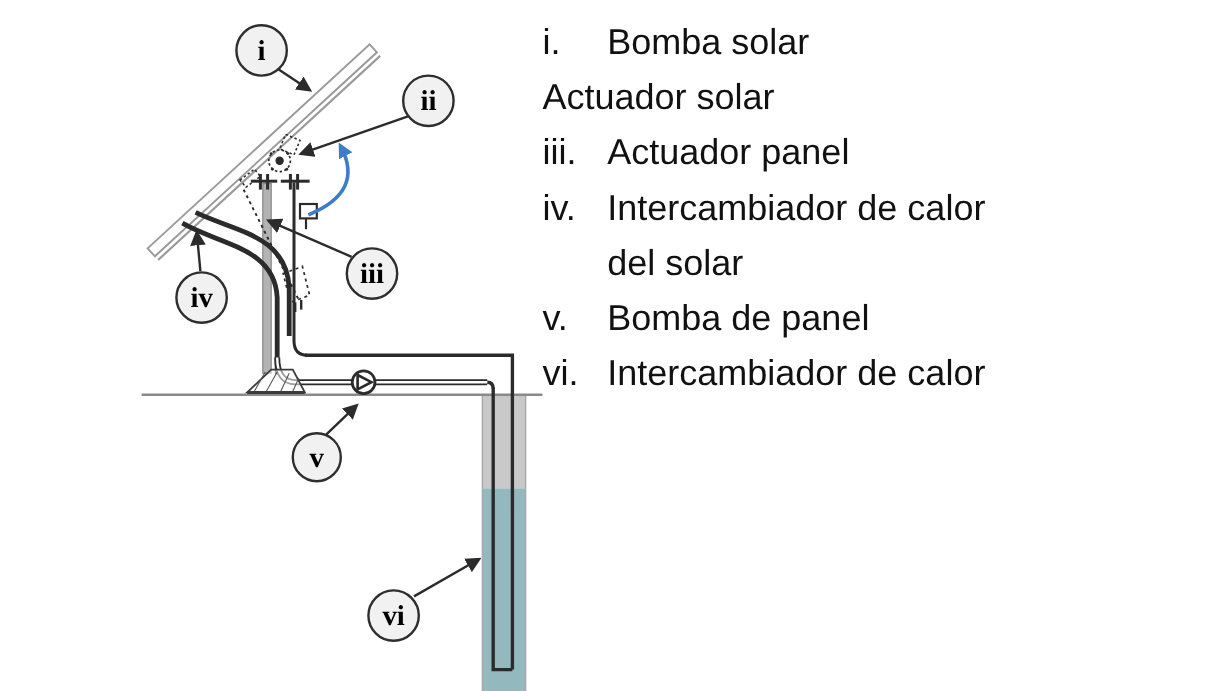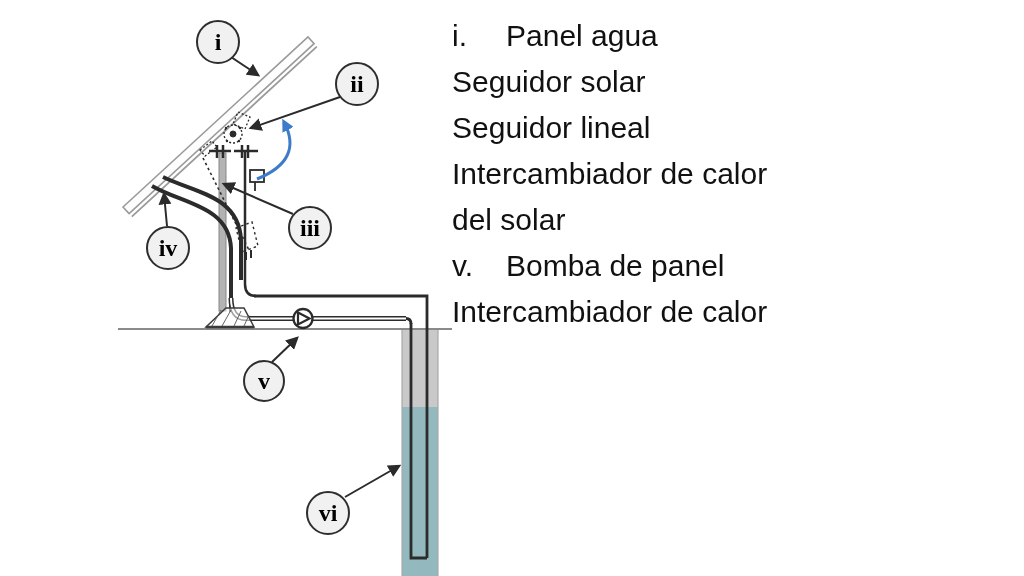--- a/index.html
+++ b/index.html
@@ -140,50 +140,53 @@
         <circle cx="328" cy="513" r="21" stroke="#2e2e2e" stroke-width="2" fill="#f1f1f1"></circle>
         <text x="328" y="521" text-anchor="middle" class="label-circle-text">vi</text>
       </g>
     </g>
   </svg>
 
   <div class="legend" id="legend-list">
     <div class="legend-item">
       <div class="legend-numeral">i.</div>
       <div class="legend-text">
-          <div>Panel agua</div>
+          <div>Bomba solar</div>
         </div>
     </div>
 
     <div class="legend-item">
       <div class="legend-text">
-          <div>Seguidor solar</div>
+          <div>Actuador solar</div>
         </div>
     </div>
 
     <div class="legend-item">
+      <div class="legend-numeral">iii.</div>
       <div class="legend-text">
-          <div>Seguidor lineal</div>
+          <div>Actuador panel</div>
         </div>
     </div>
 
     <div class="legend-item">
+      <div class="legend-numeral">iv.</div>
       <div class="legend-text">
           <div>Intercambiador de calor</div>
           <div>del solar</div>
         </div>
     </div>
 
     <div class="legend-item">
       <div class="legend-numeral">v.</div>
       <div class="legend-text">
           <div>Bomba de panel</div>
         </div>
     </div>
 
     <div class="legend-item">
+      <div class="legend-numeral">vi.</div>
       <div class="legend-text">
           <div>Intercambiador de calor</div>
         </div>
     </div>
   </div>
 
 </div>
 
 </body></html>

